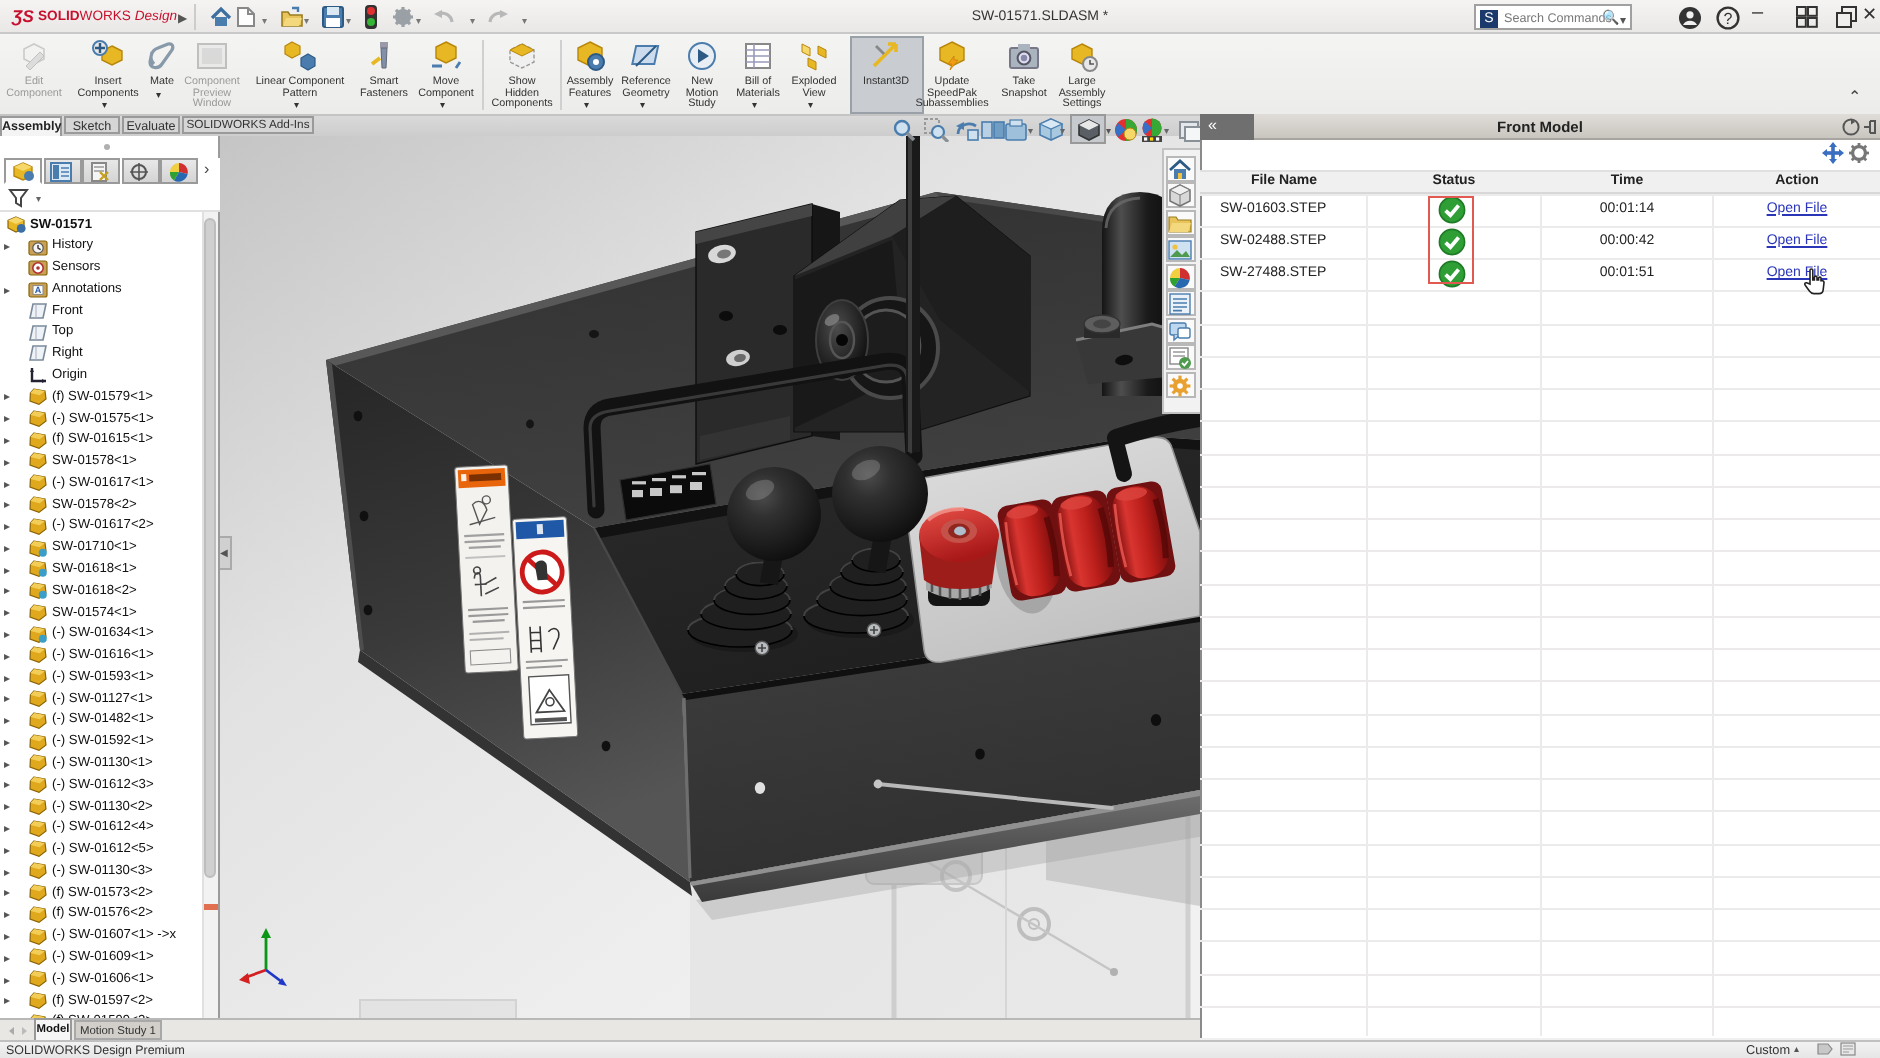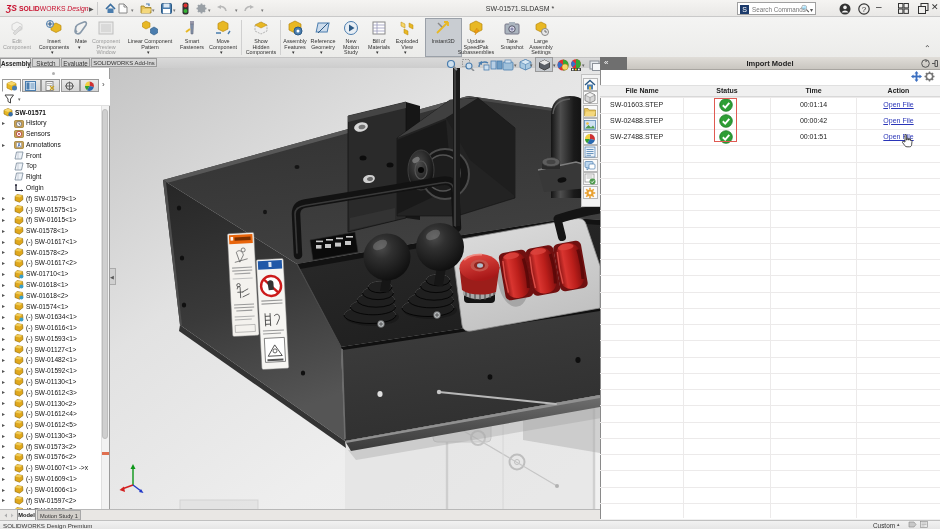--- a/index.html
+++ b/index.html
@@ -916,21 +916,21 @@
       <line x1="2.3" y1="2.3" x2="3.7" y2="3.7"></line>
       <line x1="8.3" y1="8.3" x2="9.7" y2="9.7"></line>
       <line x1="2.3" y1="9.7" x2="3.7" y2="8.3"></line>
       <line x1="8.3" y1="3.7" x2="9.7" y2="2.3"></line>
     </g>
   </svg>
 
 <div class="abs" style="left:600px;top:57px;width:340px;height:462px;background:#fff;border-left:1px solid #8a8a8a;"></div>
 <div class="abs" style="left:600px;top:57px;width:340px;height:13px;background:linear-gradient(#e0ddd8,#c9c6c0);border-bottom:1px solid #a8a5a0;"></div>
 <div class="abs" style="left:600px;top:57px;width:27px;height:13px;background:#6f6f6f;color:#fff;font-size:8px;text-align:left;padding-left:4px;line-height:12px;">«</div>
-<div class="abs" style="left:700px;top:59px;width:140px;text-align:center;font-size:7.5px;font-weight:bold;color:#222;">Import Model</div>
+<div class="abs" style="left:700px;top:59px;width:140px;text-align:center;font-size:7.5px;font-weight:bold;color:#222;">Front Model</div>
 <svg class="abs" style="left:921px;top:59px" width="9" height="9">
     <circle cx="4.5" cy="4.5" r="3.8" fill="none" stroke="#555" stroke-width="1"></circle>
     <path d="M4.5 0.7 L6.5 2 L4.5 3.3" fill="#555"></path>
   </svg>
 <svg class="abs" style="left:931px;top:59px" width="8" height="9">
     <path d="M1 4.5 L4 4.5 M4 1.5 L4 7.5 M4 1.5 L6.5 1.5 L6.5 7.5 L4 7.5" stroke="#555" stroke-width="1" fill="none"></path>
   </svg>
 <svg class="abs" style="left:911px;top:71px" width="11" height="11" viewBox="0 0 11 11">
     <g fill="#3a6ec0">
       <path d="M5.5 0 L7.5 2.5 L3.5 2.5 Z"></path>

